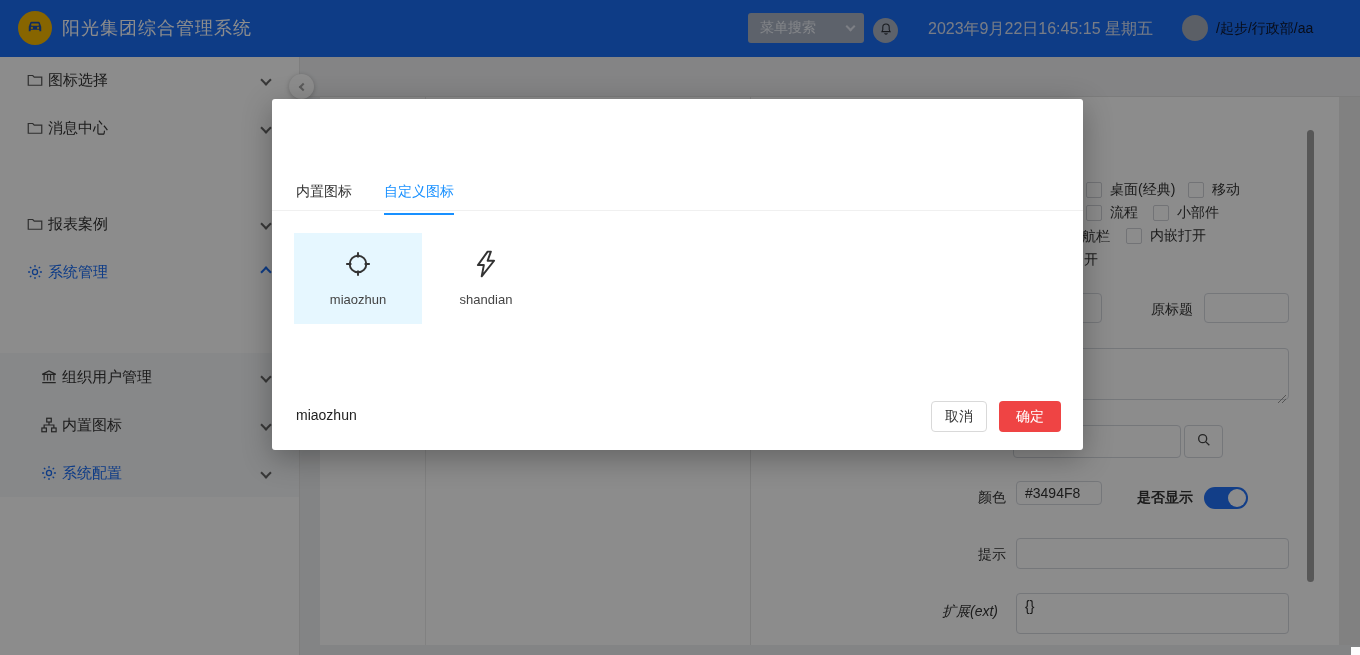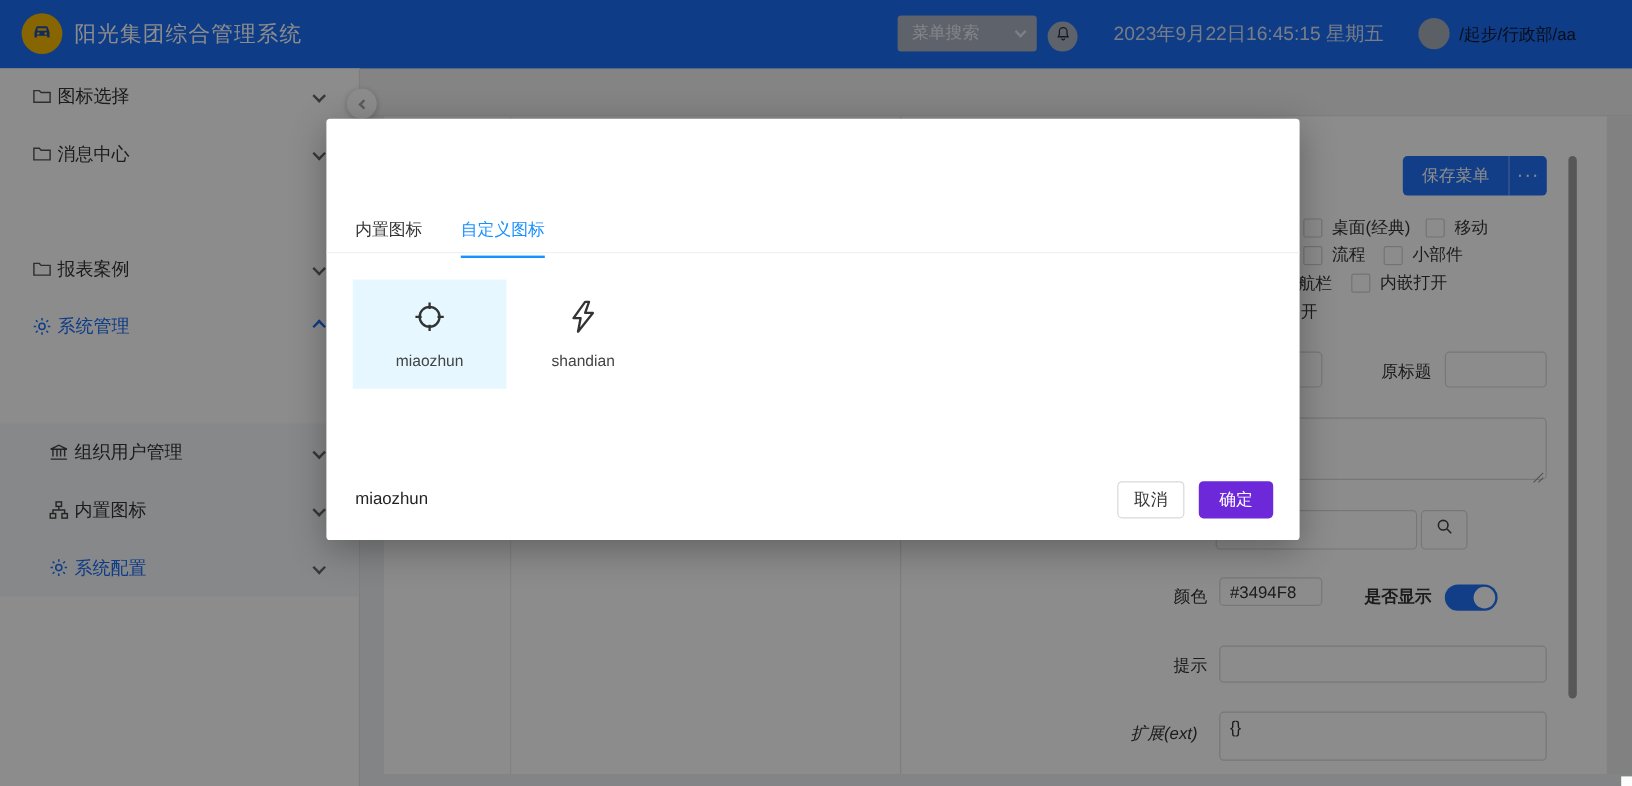--- a/index.html
+++ b/index.html
@@ -66,21 +66,21 @@
   .m-close { position:absolute; right:20px; top:0; height:56px; line-height:54px; font-size:20px; color:#aaaaaa; cursor:pointer; }
   .m-tab { position:absolute; top:84px; font-size:14px; color:#333; cursor:pointer; padding-bottom:12px; }
   .m-tab.active { color:#1890ff; border-bottom:2px solid #1890ff; }
   .m-tabline { position:absolute; left:0; top:111px; width:811px; height:1px; background:#f0f0f0; }
   .icon-item { position:absolute; top:134px; width:128px; height:91px; display:flex; flex-direction:column; align-items:center; justify-content:center; gap:10px; cursor:pointer; }
   .icon-item.selected { background:#e6f7ff; }
   .icon-item .i-label { font-size:13px; color:#444; }
   .m-footname { position:absolute; left:24px; top:308px; font-size:14px; color:#222; }
   .m-btn { position:absolute; top:302px; height:31px; border-radius:4px; font-size:14px; display:flex; align-items:center; justify-content:center; cursor:pointer; }
   .m-cancel { left:659px; width:56px; background:#fff; border:1px solid #d9d9d9; color:#333; }
-  .m-ok { left:727px; width:62px; background:#6d28d9; color:#fff; }
+  .m-ok { left:727px; width:62px; background:#ef4444; color:#fff; }
   .corner { position:absolute; left:1351px; top:647px; width:9px; height:8px; background:#fdfdfd; z-index:70; }
 </style>
 </head>
 <body>
 
 <div class="header">
   <div class="logo">
     <span>
       <svg width="20" height="20" viewBox="0 0 24 24">
           <path d="M4.5 13l1.6-4.6A2 2 0 0 1 8 7h8a2 2 0 0 1 1.9 1.4L19.5 13v5.2h-2.3v-1.6H6.8v1.6H4.5V13z" fill="#1d4fae"></path>
@@ -197,24 +197,20 @@
 <div class="tab" style="left:518px; width:147px; border-left:none;">
   <span>审批2:订单</span>
   <span class="x">×</span>
 </div>
 
 <div class="panelA">
   <div class="divider"></div>
 </div>
 
 <div class="panelB">
-  <div class="save-btn">
-    <span class="main">保存菜单</span>
-    <span class="more">···</span>
-  </div>
 
   <div class="cbg" style="left:335px; top:84px;">
     <span class="cb"></span>
     <span>桌面(经典)</span>
   </div>
   <div class="cbg" style="left:437px; top:84px;">
     <span class="cb"></span>
     <span>移动</span>
   </div>
   <div class="cbg" style="left:335px; top:107px;">

